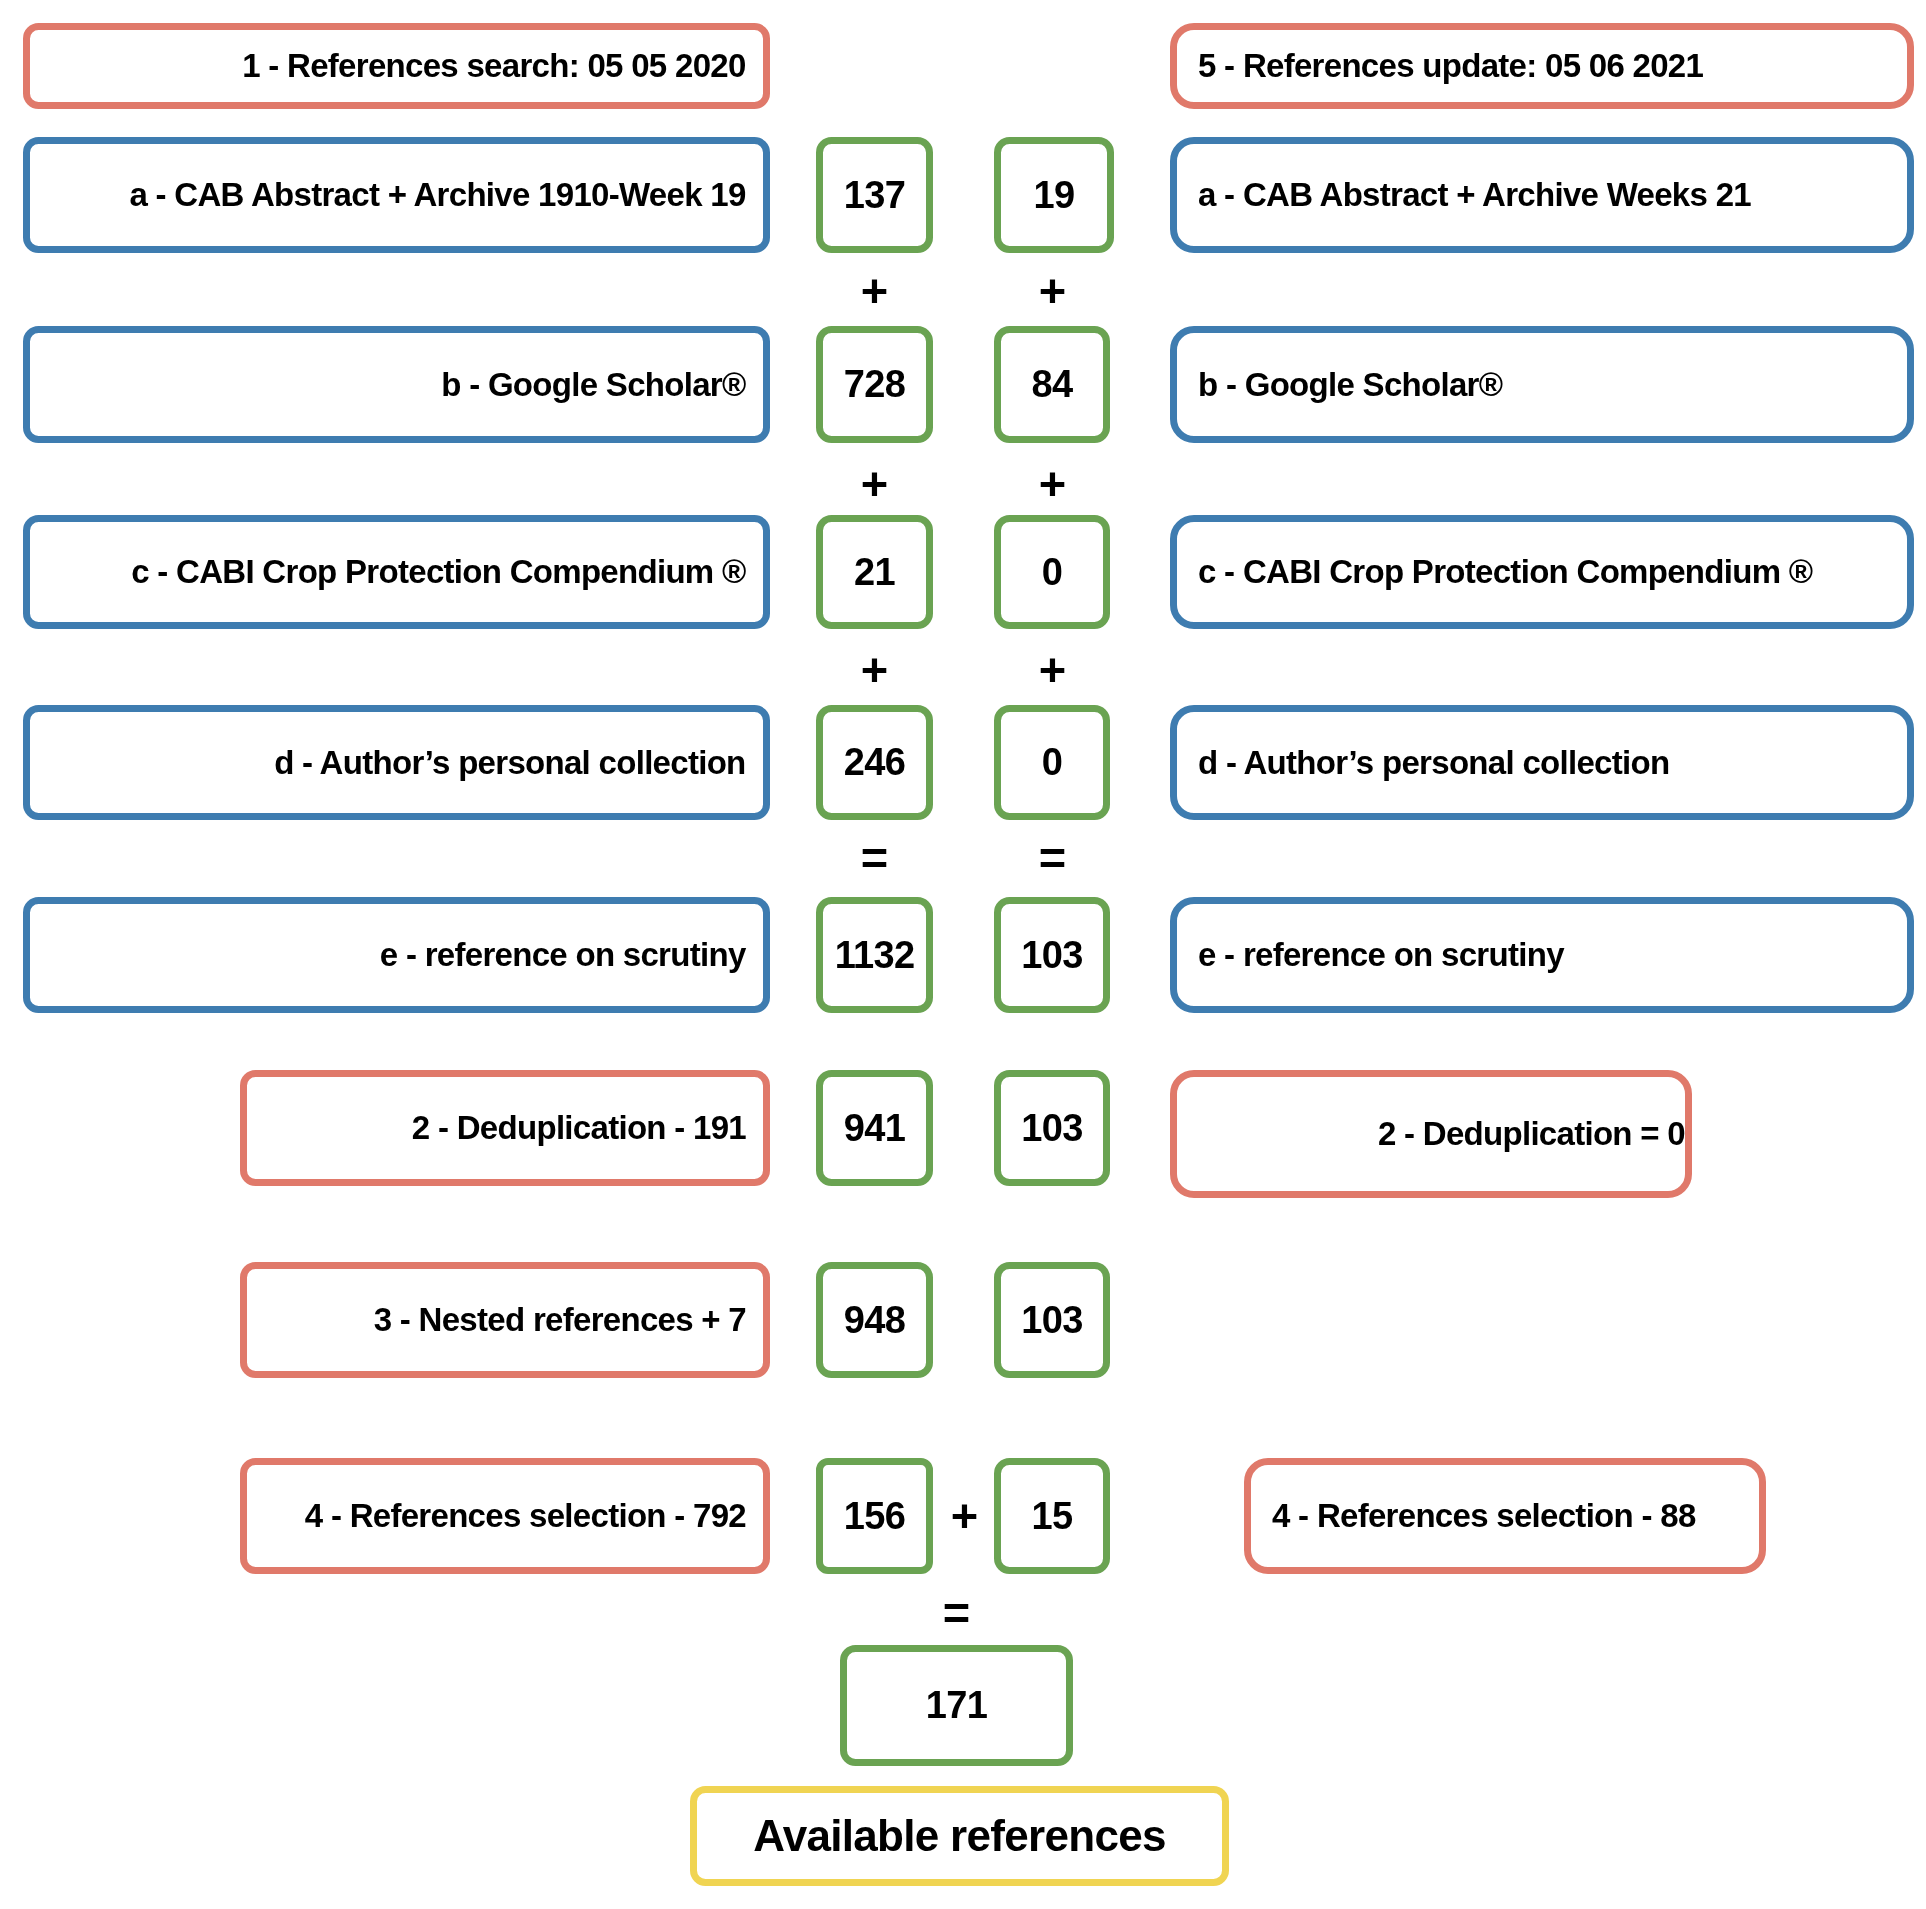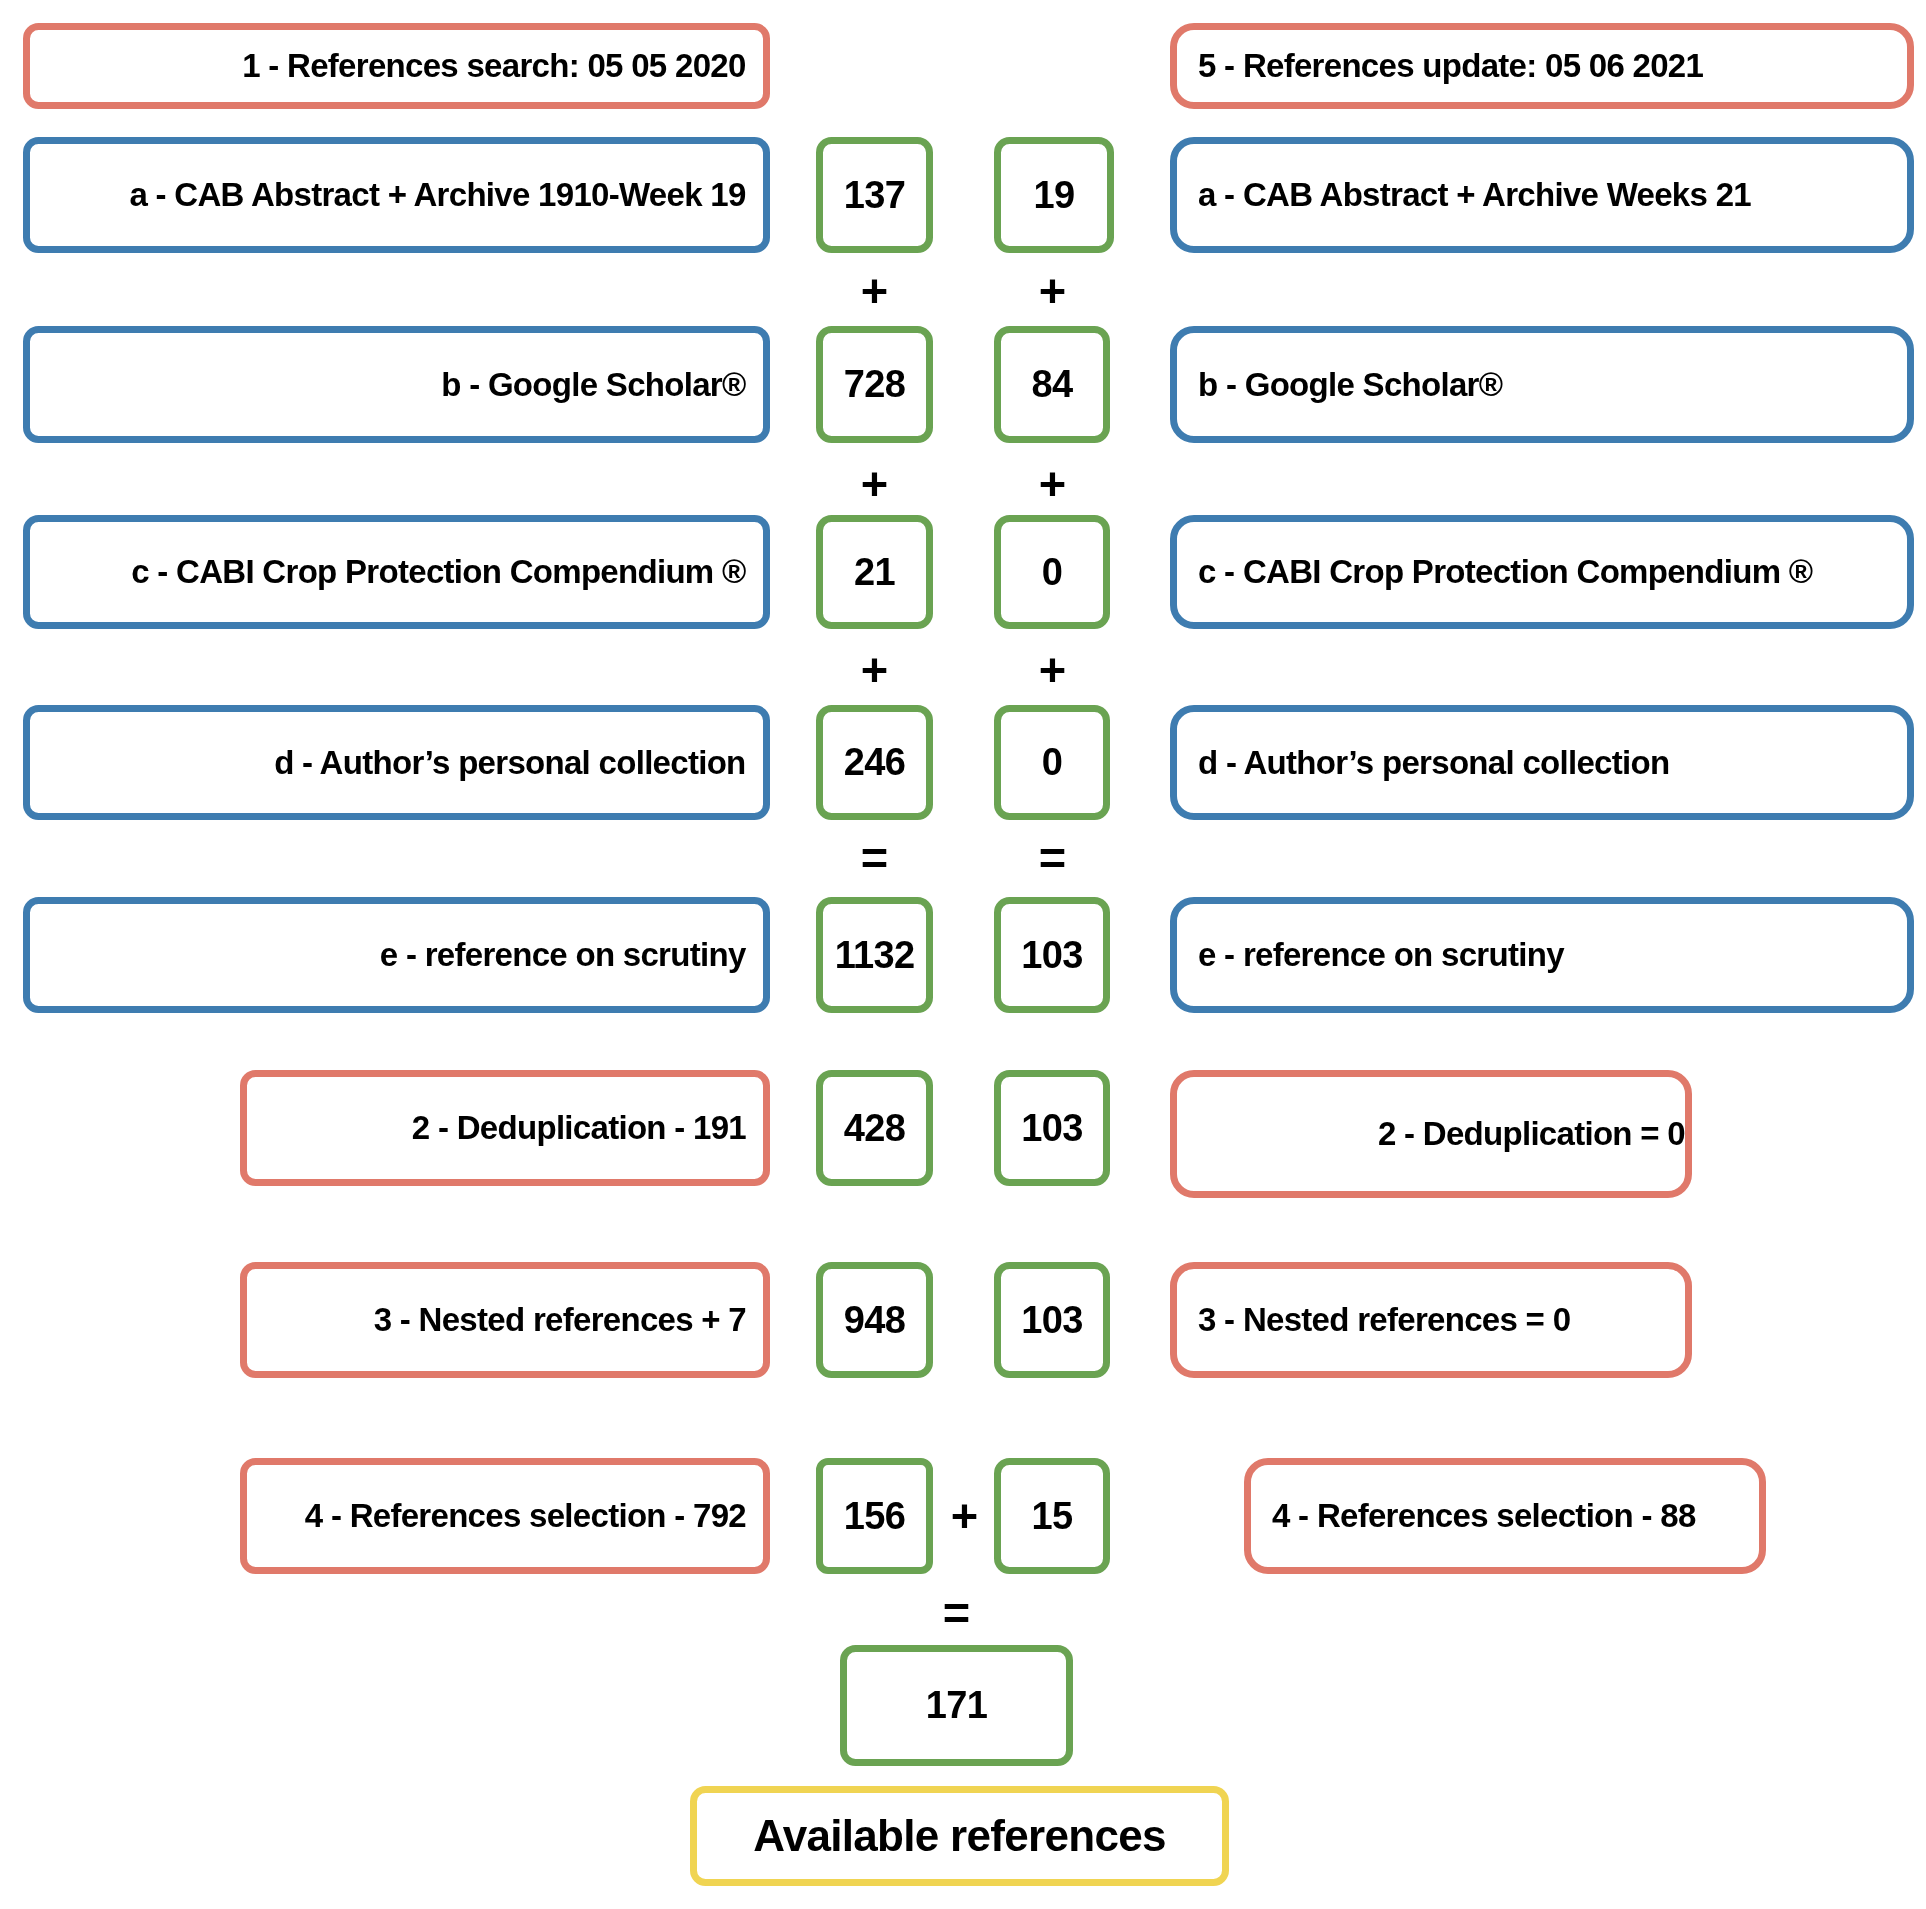--- a/index.html
+++ b/index.html
@@ -122,40 +122,37 @@
     <span>103</span>
   </div>
   <div class="box blue label-right" style="left:1170px; top:897px; width:744px; height:116px;">
     <span>e - reference on scrutiny</span>
   </div>
 
   <div class="box red label-left" style="left:240px; top:1070px; width:530px; height:116px;">
     <span>2 - Deduplication - 191</span>
   </div>
   <div class="box green num" style="left:816px; top:1070px; width:117px; height:116px;">
-    <span>428</span>
+    <span>941</span>
   </div>
   <div class="box green num" style="left:994px; top:1070px; width:116px; height:116px;">
     <span>103</span>
   </div>
   <div class="box red label-right" style="left:1170px; top:1070px; width:522px; height:128px;justify-content:flex-end;">
     <span>2 - Deduplication = 0</span>
   </div>
 
   <div class="box red label-left" style="left:240px; top:1262px; width:530px; height:116px;">
     <span>3 - Nested references + 7</span>
   </div>
   <div class="box green num" style="left:816px; top:1262px; width:117px; height:116px;">
     <span>948</span>
   </div>
   <div class="box green num" style="left:994px; top:1262px; width:116px; height:116px;">
     <span>103</span>
-  </div>
-  <div class="box red label-right" style="left:1170px; top:1262px; width:522px; height:116px;">
-    <span>3 - Nested references = 0</span>
   </div>
 
   <div class="box red label-left" style="left:240px; top:1458px; width:530px; height:116px;">
     <span>4 - References selection - 792</span>
   </div>
   <div class="box green num" style="left:816px; top:1458px; width:117px; height:116px;border-radius:12px;">
     <span>156</span>
   </div>
   <div class="op" style="left:906px; top:1484px;">+</div>
   <div class="box green num" style="left:994px; top:1458px; width:116px; height:116px;">

